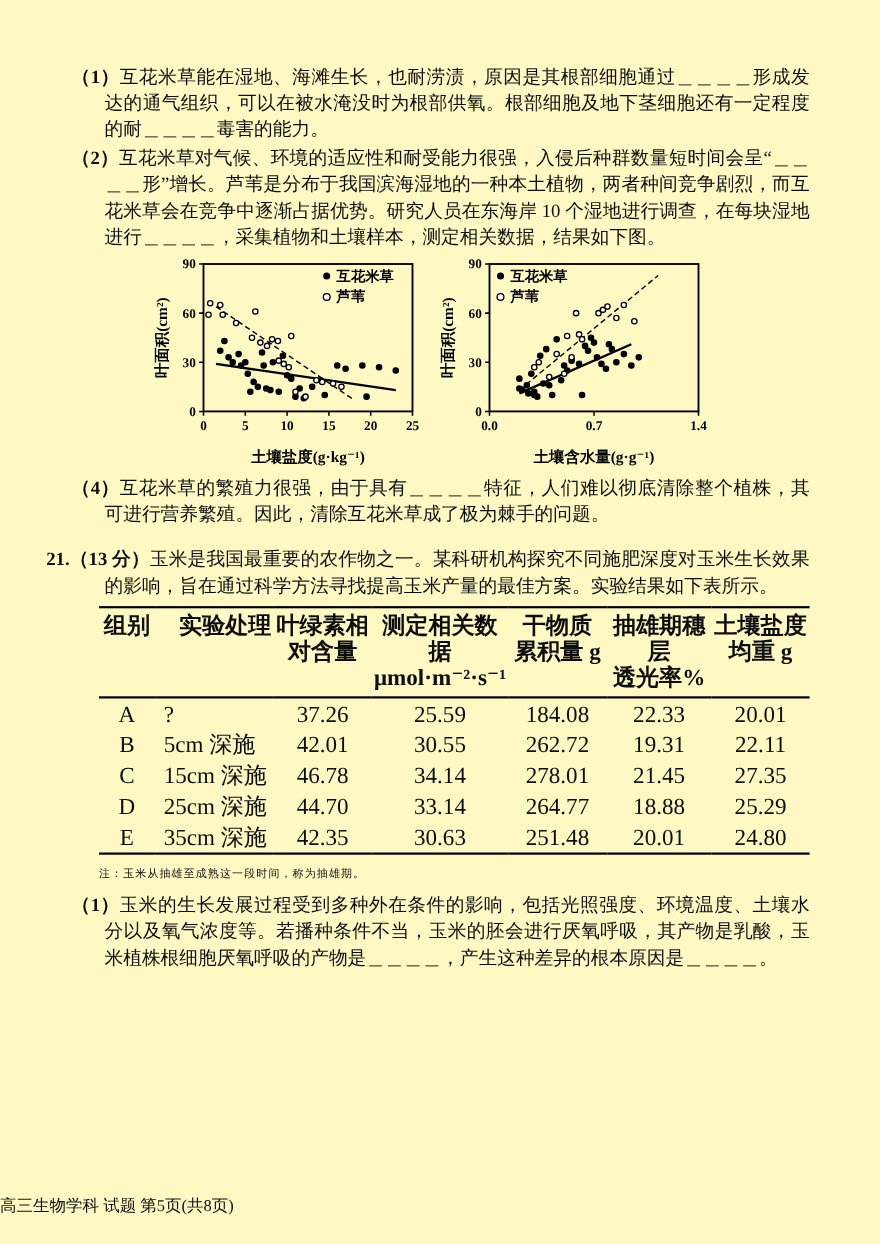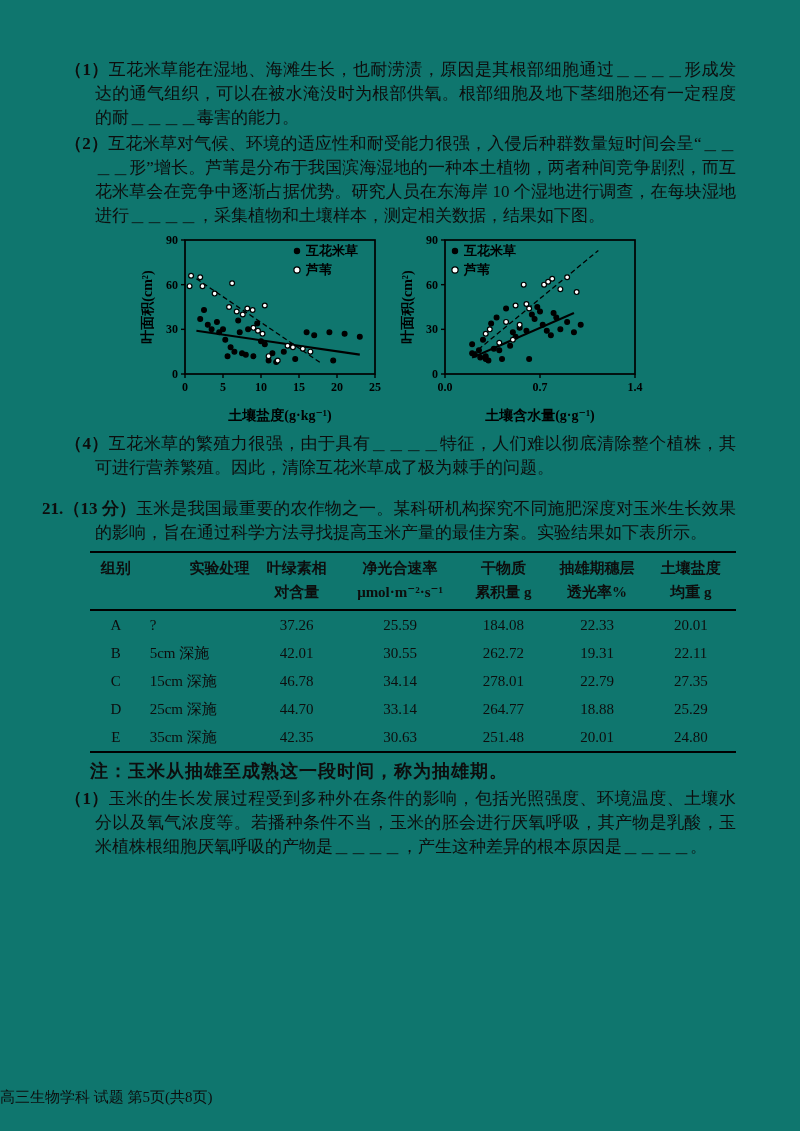--- a/index.html
+++ b/index.html
@@ -1,19 +1,19 @@
 <!DOCTYPE html>
 <html lang="zh"><head>
 <meta charset="utf-8">
 <style>
   html,body{margin:0;padding:0;background:#ffffff;}
   .page{
     position:relative;
     width:800px;height:1131px;
-    background:#0f766e;
+    background:#fef9c3;
     color:#0d0d0d;
     font-family:"Liberation Serif","DejaVu Serif",serif;
     font-size:17px;line-height:24px;
     overflow:hidden;
   }
   .doc{padding:58px 64px 0 65px;}
   .item{padding-left:30px;text-indent:-30px;text-align:justify;margin:0 0 2px 0;}
   .label{font-weight:600;}
   .analysis{margin:0 0 2px 30px;text-align:justify;}
   .q21head{margin-left:-23px;padding-left:53px;text-indent:-53px;text-align:justify;margin-bottom:4px;font-family:Liberation Serif, serif;}
@@ -22,32 +22,32 @@
   svg.chart text{fill:#000;}
   svg.chart .tick{font:bold 12px "Liberation Serif","DejaVu Serif",serif;}
   svg.chart .axis-label{font:bold 14px "Liberation Serif","DejaVu Serif",serif;}
   svg.chart .legend{font:bold 13px "Liberation Serif","DejaVu Serif",serif;}
   table.exp{
     border-collapse:collapse;
     margin:6px 0 0 25px;
     width:646px;
     border-top:2.5px solid #000;
     border-bottom:2.5px solid #000;
-    font-size:15px;
+    font-size:21px;
   }
   table.exp thead th{
     font-weight:600;text-align:center;vertical-align:top;
     padding:3px 2px 5px 2px;line-height:24px;
     border-bottom:2px solid #000;
   }
   table.exp td{height:28px;text-align:center;padding:0 2px;}
   table.exp td.treat{text-align:left;padding-left:8px;}
   table.exp th.treat{text-align:right;padding-left:8px;}
   .hdr2{display:block;font-weight:600;}
-  .note{margin:6px 0 4px 25px;font-size:18px;font-weight:700;letter-spacing:1px;}
+  .note{margin:6px 0 4px 25px;font-size:10px;font-weight:400;letter-spacing:1px;}
   .footer{position:absolute;left:0;bottom:22px;width:100%;font-size:15px;}
 </style>
 </head>
 <body>
 
 <div class="page">
   <div class="doc">
 
     <p class="item"><span class="label">（1）</span><span>互花米草能在湿地、海滩生长，也耐涝渍，原因是其根部细胞通过＿＿＿＿形成发达的通气组织，可以在被水淹没时为根部供氧。根部细胞及地下茎细胞还有一定程度的耐＿＿＿＿毒害的能力。</span></p>
 
@@ -230,21 +230,21 @@
             </th>
           <th style="width:17%" class="treat">
               <span class="hdr2">实验处理</span>
               <span class="hdr2"></span>
             </th>
           <th style="width:14%">
               <span class="hdr2">叶绿素相</span>
               <span class="hdr2">对含量</span>
             </th>
           <th style="width:18%">
-              <span class="hdr2">净光合速率</span>
+              <span class="hdr2">测定相关数据</span>
               <span class="hdr2">μmol·m⁻²·s⁻¹</span>
             </th>
           <th style="width:14%">
               <span class="hdr2">干物质</span>
               <span class="hdr2">累积量 g</span>
             </th>
           <th style="width:15%">
               <span class="hdr2">抽雄期穗层</span>
               <span class="hdr2">透光率%</span>
             </th>
@@ -272,21 +272,21 @@
           <td>262.72</td>
           <td>19.31</td>
           <td>22.11</td>
         </tr>
         <tr>
           <td>C</td>
           <td class="treat">15cm 深施</td>
           <td>46.78</td>
           <td>34.14</td>
           <td>278.01</td>
-          <td>22.79</td>
+          <td>21.45</td>
           <td>27.35</td>
         </tr>
         <tr>
           <td>D</td>
           <td class="treat">25cm 深施</td>
           <td>44.70</td>
           <td>33.14</td>
           <td>264.77</td>
           <td>18.88</td>
           <td>25.29</td>

